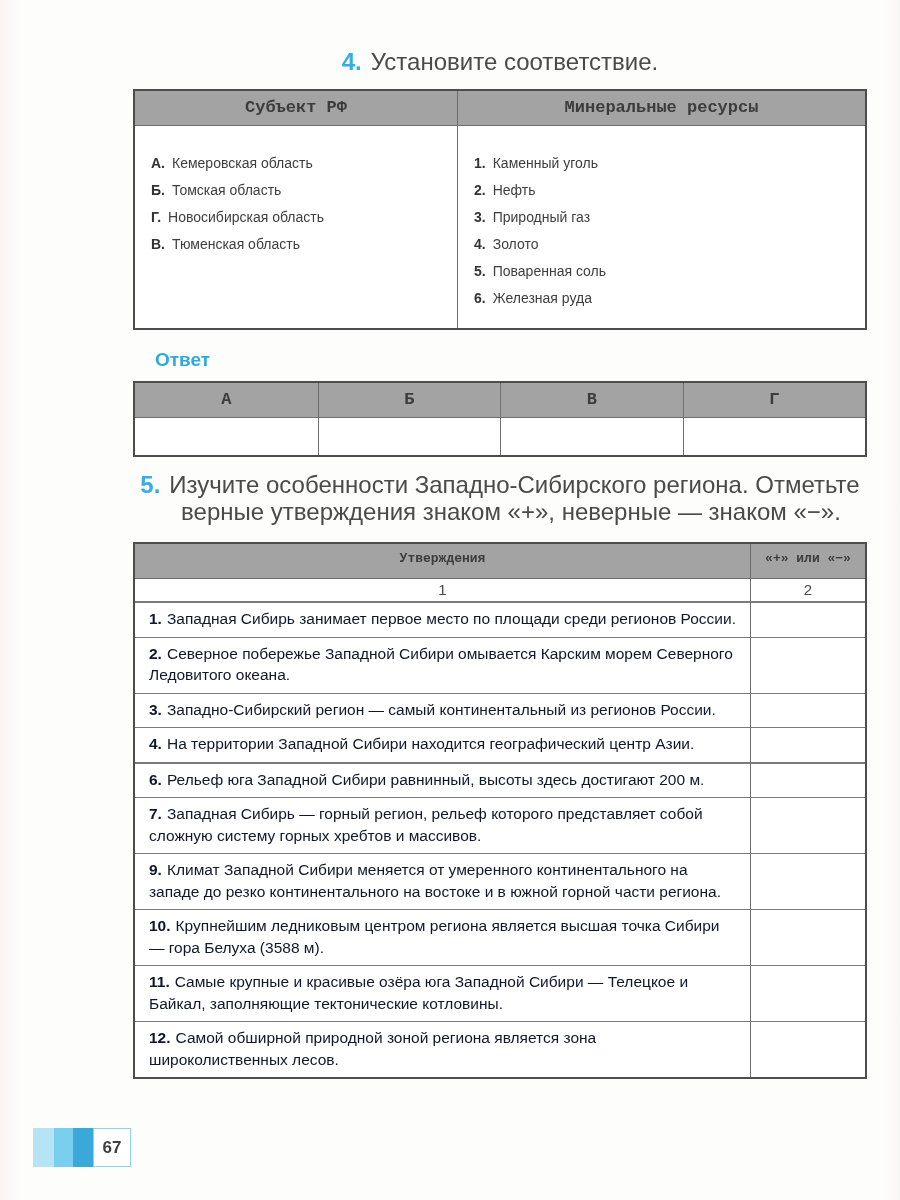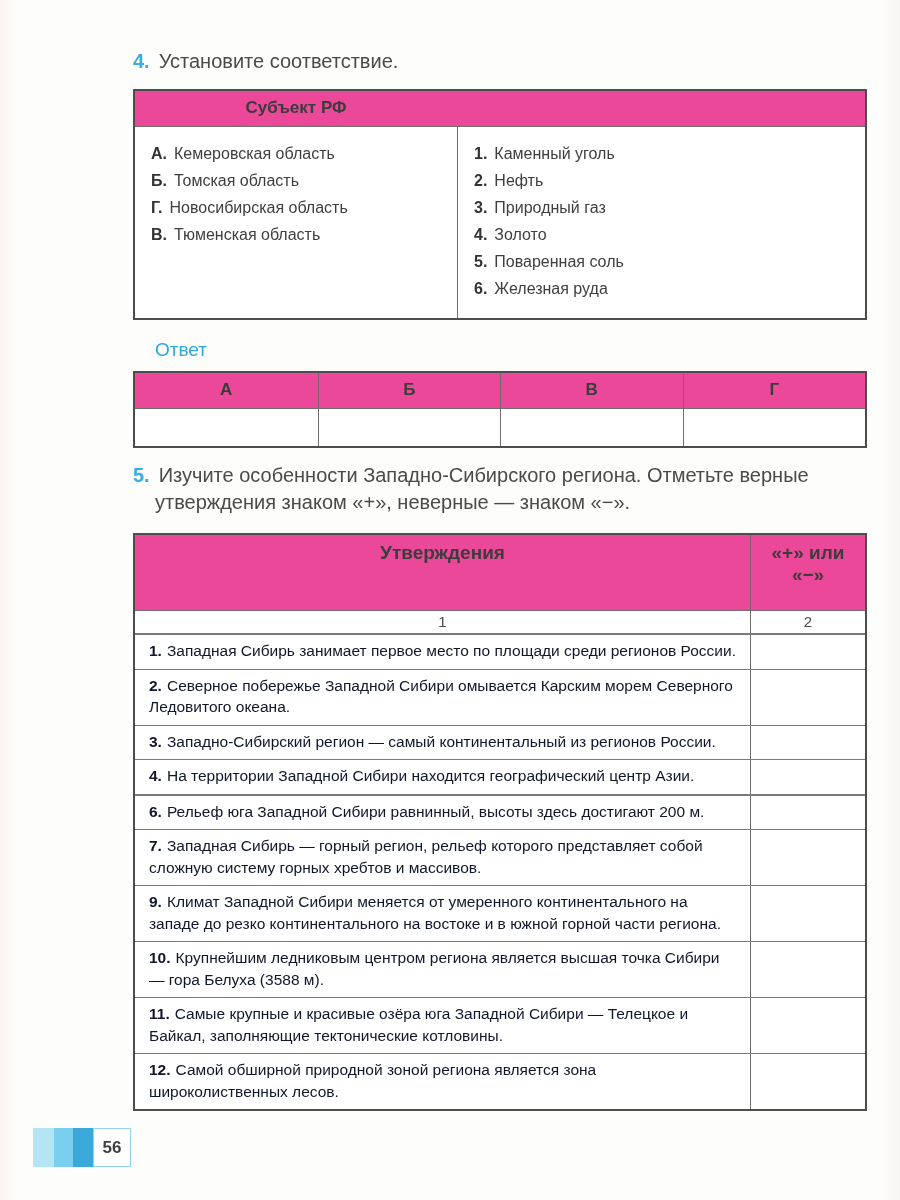--- a/index.html
+++ b/index.html
@@ -18,53 +18,54 @@
   }
   .content {
     position: absolute;
     left: 133px;
     top: 48px;
     width: 734px;
   }
   
   .task-heading {
     padding-left: 22px;
-    font-size: 20px;
+    font-size: 24px;
     line-height: 27px;
     color: #4a4a4a;
+    text-align: center;
   }
   .task-num {
     font-weight: bold;
     color: #35aee3;
     margin-right: 9px;
     margin-left: -22px;
   }
   
   .tbl { border: 2px solid #4d4d4d; background: #fff; }
-  .hrow { background: #ec4899; }
+  .hrow { background: #a3a3a3; font-family: Liberation Mono, monospace; }
   
   .match-table { margin-top: 14px; }
   .mt-grid { display: grid; grid-template-columns: 322px 1fr; }
   .mt-grid > div + div { border-left: 1px solid #6e6e6e; }
   .match-table .hrow { border-bottom: 1px solid #6e6e6e; }
   .mt-hcell {
     text-align: center;
     font-weight: bold;
     font-size: 17px;
     padding: 7px 4px 8px;
     color: #3c3c3c;
   }
-  .mt-cell { padding: 13px 16px 16px; font-size: 16px; line-height: 27px; }
+  .mt-cell { padding: 24px 16px 16px; font-size: 14px; line-height: 27px; }
   .li-num { font-weight: bold; margin-right: 7px; color: #333; }
   
   .answer-label {
     margin: 19px 0 10px;
     padding-left: 22px;
     font-size: 19px;
-    font-weight: normal;
+    font-weight: bold;
     color: #2ea9e0;
   }
   .ans-grid { display: grid; grid-template-columns: 1fr 1fr 1fr 1fr; }
   .ans-grid > div + div { border-left: 1px solid #6e6e6e; }
   .answer-table .hrow { border-bottom: 1px solid #6e6e6e; }
   .ans-hcell {
     text-align: center;
     font-weight: bold;
     font-size: 17px;
     padding: 7px 0 8px;
@@ -75,22 +76,22 @@
   .task5-heading { margin-top: 14px; }
   .statements-table { margin-top: 17px; }
   .st-grid { display: grid; grid-template-columns: 1fr 115px; }
   .st-grid > div + div { border-left: 1px solid #6e6e6e; }
   .st-row { border-top: 1px solid #7b7b7b; }
   .st-row:first-child { border-top: none; }
   .statements-table .hrow { border-bottom: 1px solid #6e6e6e; }
   .st-hcell {
     text-align: center;
     font-weight: bold;
-    font-size: 19px;
-    padding: 7px 4px 24px;
+    font-size: 13px;
+    padding: 7px 4px 12px;
     color: #3c3c3c;
   }
   .st-subcell {
     text-align: center;
     font-size: 15px;
     padding: 2px 0 3px;
     color: #4a4a4a;
   }
   .st-text {
     padding: 5px 14px 7px;
@@ -131,20 +132,21 @@
 <div class="page">
   <div class="content">
 
     <div class="task-heading">
       <span class="task-num">4.</span><span>Установите соответствие.</span>
     </div>
 
     <div class="tbl match-table">
       <div class="hrow mt-grid">
         <div class="mt-hcell">Субъект РФ</div>
+        <div class="mt-hcell">Минеральные ресурсы</div>
       </div>
       <div class="mt-grid">
         <div class="mt-cell">
           <div><span class="li-num">А.</span><span>Кемеровская область</span></div>
           <div><span class="li-num">Б.</span><span>Томская область</span></div>
           <div><span class="li-num">Г.</span><span>Новосибирская область</span></div>
           <div><span class="li-num">В.</span><span>Тюменская область</span></div>
         </div>
         <div class="mt-cell">
           <div><span class="li-num">1.</span><span>Каменный уголь</span></div>
@@ -233,16 +235,16 @@
       </div>
     </div>
 
   </div>
 
   <div class="footer">
     <div class="sq sq1"></div>
     <div class="sq sq2"></div>
     <div class="sq sq3"></div>
     <div class="page-num-box">
-        <span>56</span>
+        <span>67</span>
       </div>
   </div>
 </div>
 
 </body></html>

